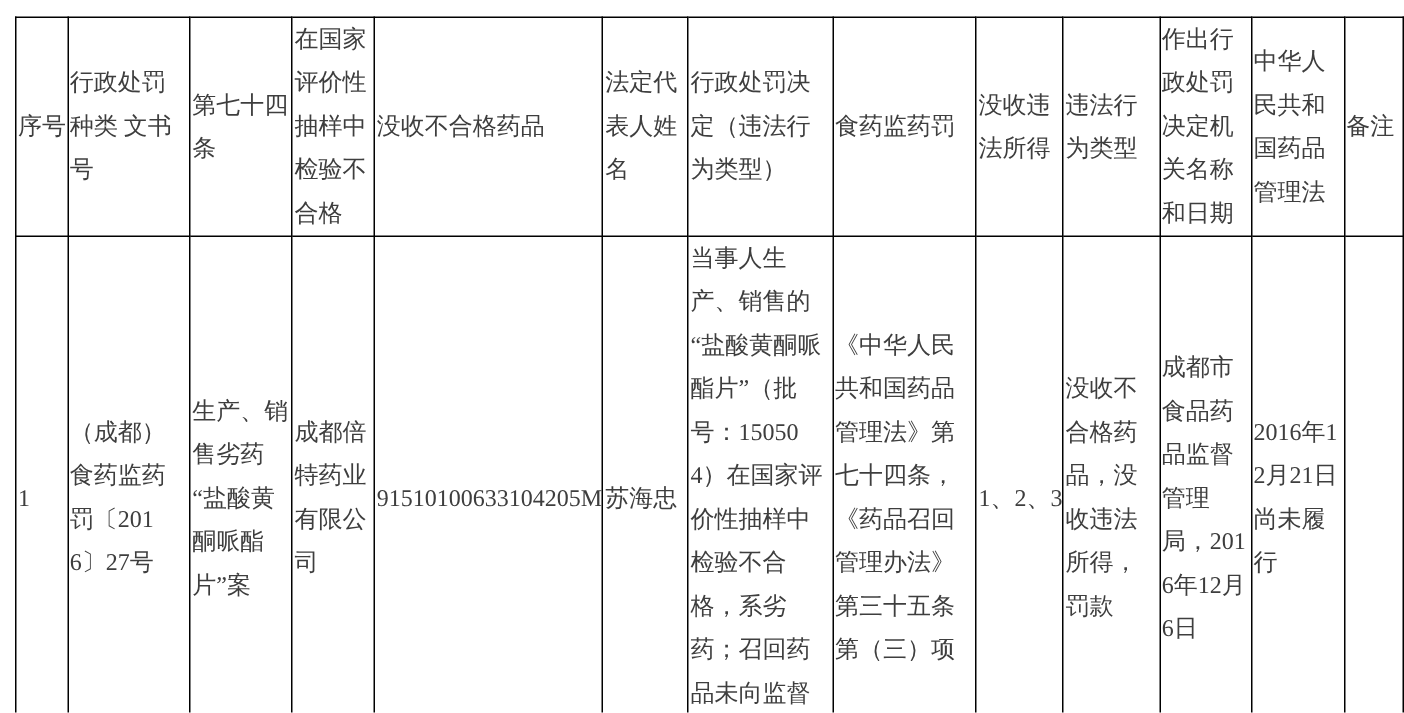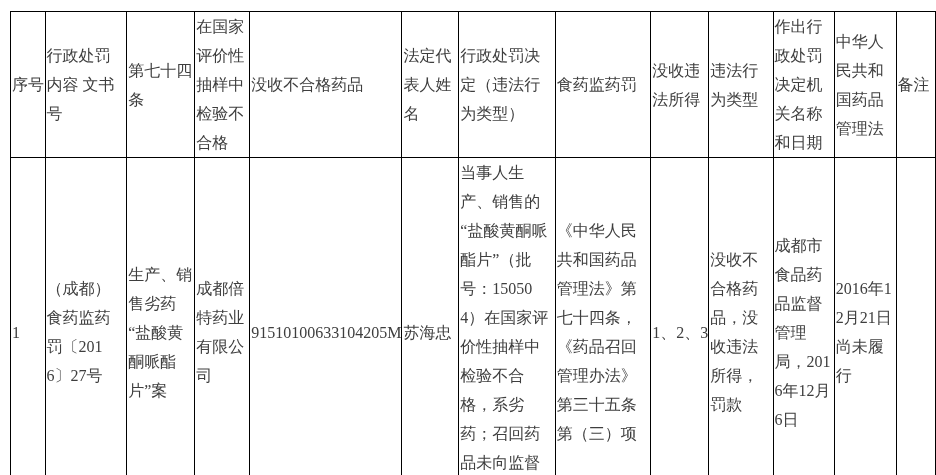--- a/index.html
+++ b/index.html
@@ -57,21 +57,21 @@
     <col style="width:97px">
     <col style="width:50px">
     <col style="width:65px">
     <col style="width:62px">
     <col style="width:63px">
     <col style="width:40px">
   </colgroup>
   <tbody>
     <tr class="header-row">
       <th>序号</th>
-      <th>行政处罚内容 文书号</th>
+      <th>行政处罚种类 文书号</th>
       <th>第七十四条</th>
       <th>在国家评价性抽样中检验不合格</th>
       <th>没收不合格药品</th>
       <th>法定代表人姓名</th>
       <th>行政处罚决定（违法行为类型）</th>
       <th>食药监药罚</th>
       <th>没收违法所得</th>
       <th>违法行为类型</th>
       <th>作出行政处罚决定机关名称和日期</th>
       <th>中华人民共和国药品管理法</th>

